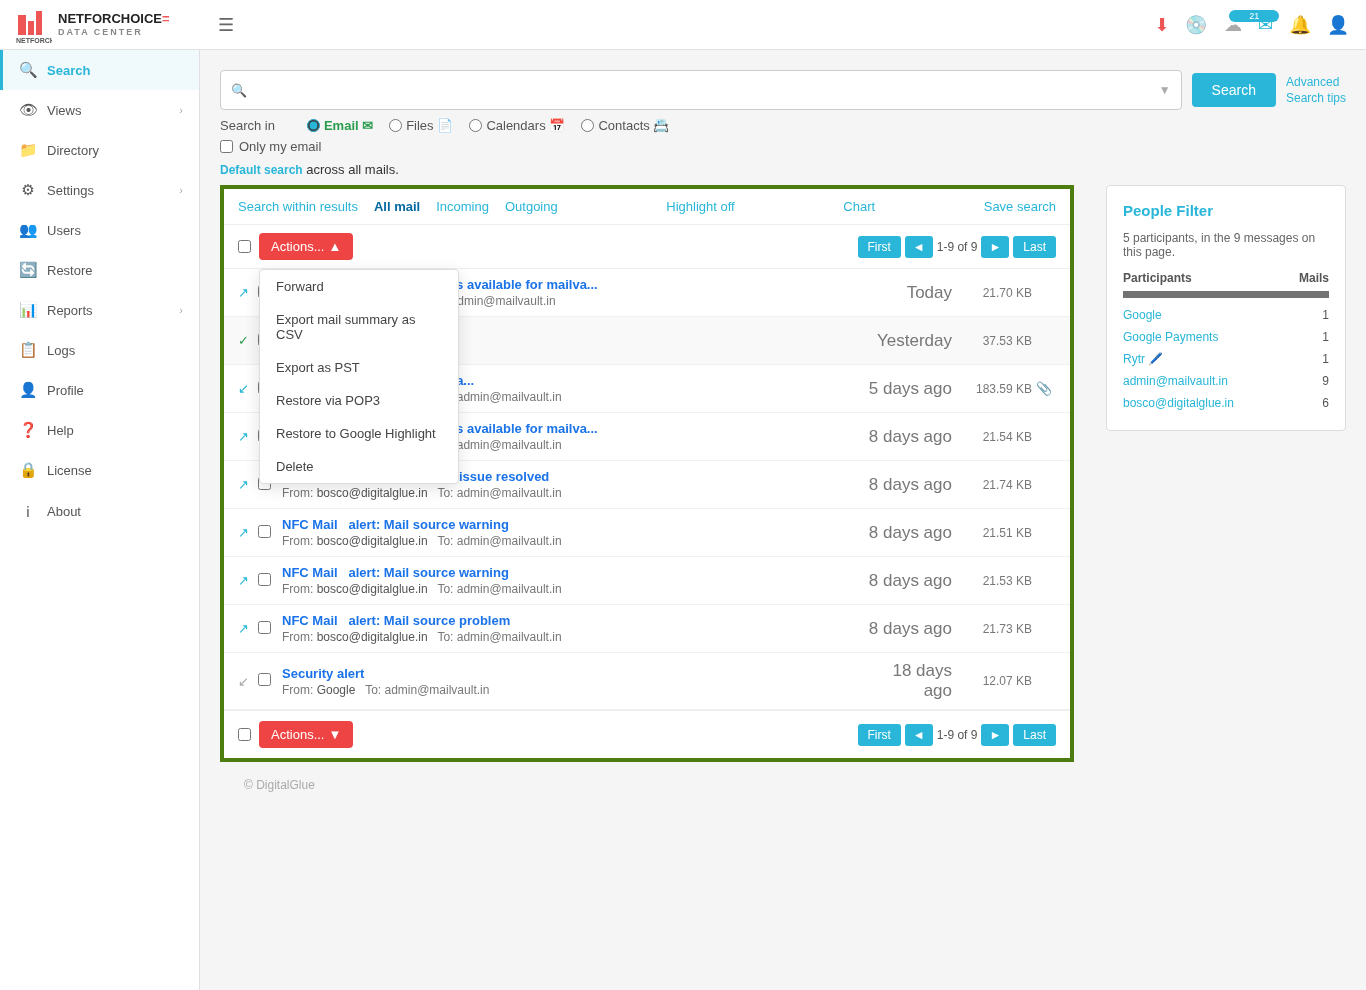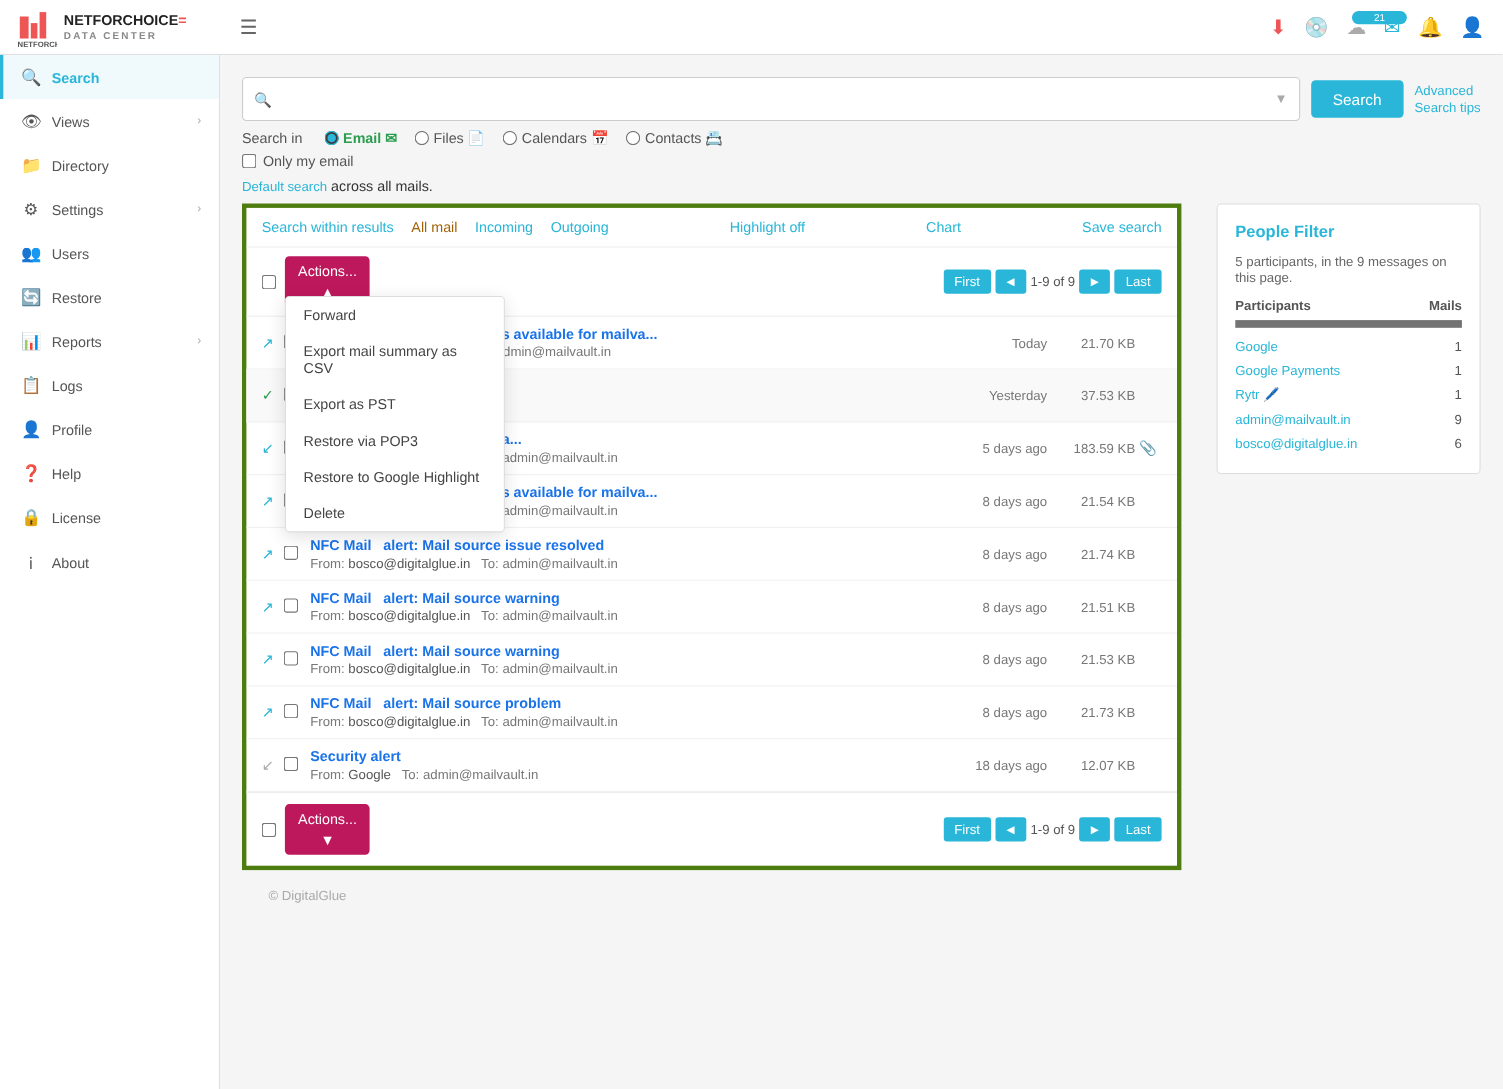--- a/index.html
+++ b/index.html
@@ -109,31 +109,31 @@
       font-size: 14px; cursor: pointer;
     }
     .search-links { display: flex; flex-direction: column; align-items: flex-start; gap: 2px; }
     .search-link { color: #29b6d8; font-size: 12px; cursor: pointer; }
 
     
     .search-in-row {
       display: flex; align-items: center; gap: 16px;
       margin-bottom: 6px;
     }
-    .search-in-label { font-size: 13px; color: #555; margin-right: 4px; text-align: right; }
+    .search-in-label { font-size: 13px; color: #555; margin-right: 16px; text-align: right; }
     .radio-group { display: flex; align-items: center; gap: 4px; }
     .radio-group input[type=radio] { accent-color: #29b6d8; }
     .radio-label { font-size: 13px; color: #555; }
     .radio-label.active-label { color: #2a9d4e; font-weight: bold; }
     .only-my-row { display: flex; align-items: center; gap: 6px; margin-bottom: 8px; }
     .only-my-row label { font-size: 13px; color: #555; }
 
     
     .default-search-text { font-size: 13px; margin-bottom: 8px; }
-    .default-search-text a { color: #29b6d8; }
+    .default-search-text a { color: #29b6d8; font-weight: bold; }
 
     
     .results-panel {
       background: #fff;
       border: 4px solid #4d7c0f;
       border-radius: 0;
       overflow: visible;
     }
 
     
@@ -152,43 +152,43 @@
     }
     .page-btn {
       background: #29b6d8; color: #fff; border: none; border-radius: 3px;
       padding: 4px 10px; cursor: pointer; font-size: 12px;
     }
     .page-btn.arrow { padding: 4px 8px; }
     .page-info { font-size: 12px; color: #555; }
 
     
     .actions-btn {
-      background: #be185d; color: #fff; border: none; border-radius: 4px;
+      background: #ef4444; color: #fff; border: none; border-radius: 4px;
       padding: 6px 12px; cursor: pointer; font-size: 13px;
-      display: flex; align-items: center; gap: 4px; position: relative; flex-direction: column;
+      display: flex; align-items: center; gap: 4px; position: relative;
     }
 
     
     .email-row {
       display: flex; align-items: center;
       padding: 0;
       border-bottom: 1px solid #f0f0f0;
       position: relative;
     }
     .email-row-inner {
       display: flex; align-items: center; gap: 0;
       width: 100%; padding: 8px 14px;
     }
     .email-check { width: 24px; flex-shrink: 0; }
     .email-dir-icon { width: 20px; flex-shrink: 0; font-size: 13px; color: #aaa; }
     .email-content { flex: 1; min-width: 0; }
     .email-subject { font-weight: bold; color: #1a73e8; font-size: 13px; cursor: pointer; }
     .email-from-to { font-size: 12px; color: #777; margin-top: 2px; }
     .email-from-to span { color: #555; }
-    .email-date { width: 90px; flex-shrink: 0; font-size: 12px; color: #777; text-align: right; }
+    .email-date { width: 90px; flex-shrink: 0; font-size: 17px; color: #777; text-align: right; }
     .email-size { width: 80px; flex-shrink: 0; font-size: 12px; color: #777; text-align: right; }
     .email-attach { width: 24px; flex-shrink: 0; text-align: center; color: #aaa; }
 
     
     .bottom-toolbar {
       display: flex; align-items: center; justify-content: space-between;
       padding: 10px 14px;
       border-top: 1px solid #eee;
     }
 
@@ -374,21 +374,21 @@
       <a class="search-link">Default search</a><span> across all mails.</span>
     </div>
 
     <div class="main-content-row">
 
       <div class="results-area">
         <div class="results-panel">
 
           <div class="results-toolbar">
             <span class="rt-link">Search within results</span>
-            <span style="color:#a16207;">All mail</span>
+            <span style="color:#0369a1;font-weight:bold;">All mail</span>
             <span class="rt-link">Incoming</span>
             <span class="rt-link">Outgoing</span>
             <span class="spacer"></span>
             <span class="rt-link">Highlight off</span>
             <span class="spacer"></span>
             <span class="rt-link">Chart</span>
             <span class="spacer"></span>
             <span class="rt-link">Save search</span>
           </div>
 

